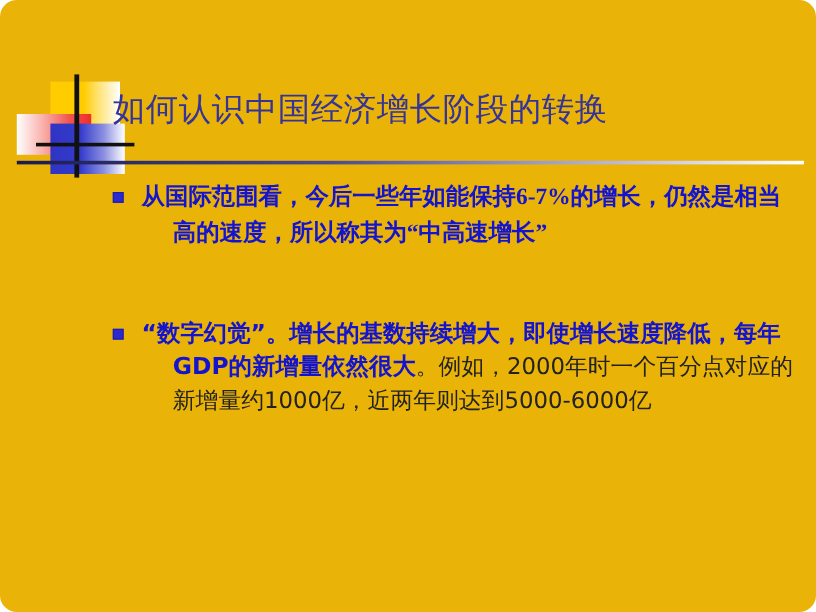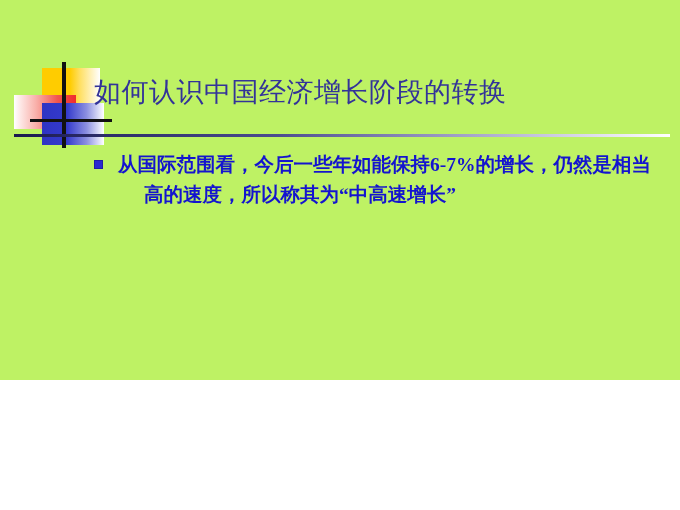--- a/index.html
+++ b/index.html
@@ -12,22 +12,23 @@
     background: #ffffff;
     font-family: "DejaVu Sans", "Liberation Sans", sans-serif;
     overflow: hidden;
     position: relative;
   }
 
   .slide {
     position: absolute;
     left: 0; top: 0;
     width: 680px;
-    height: 380px;
-    background: #bef264;
+    height: 510px;
+    background: #eab308;
+    border-radius: 14px;
   }
 
   
   .logo {
     position: absolute;
     left: 14px;
     top: 62px;
     width: 110px;
     height: 86px;
   }
@@ -166,16 +167,20 @@
   <div class="title">如何认识中国经济增长阶段的转换</div>
   <div class="title-rule"></div>
 
   <div class="body">
 
     <div class="bullet bullet-1">
       <span class="bullet-marker"></span>
       <p class="para">从国际范围看，今后一些年如能保持6-7%的增长，仍然是相当高的速度，所以称其为“中高速增长”</p>
     </div>
 
+    <div class="bullet bullet-2">
+      <span class="bullet-marker"></span>
+      <p class="para2"><span class="b">“数字幻觉”。增长的基数持续增大，即使增长速度降低，每年GDP的新增量依然很大</span><span class="plain">。例如，2000年时一个百分点对应的新增量约1000亿，近两年则达到5000-6000亿</span></p>
+    </div>
 
   </div>
 
 </div>
 
 </body></html>

